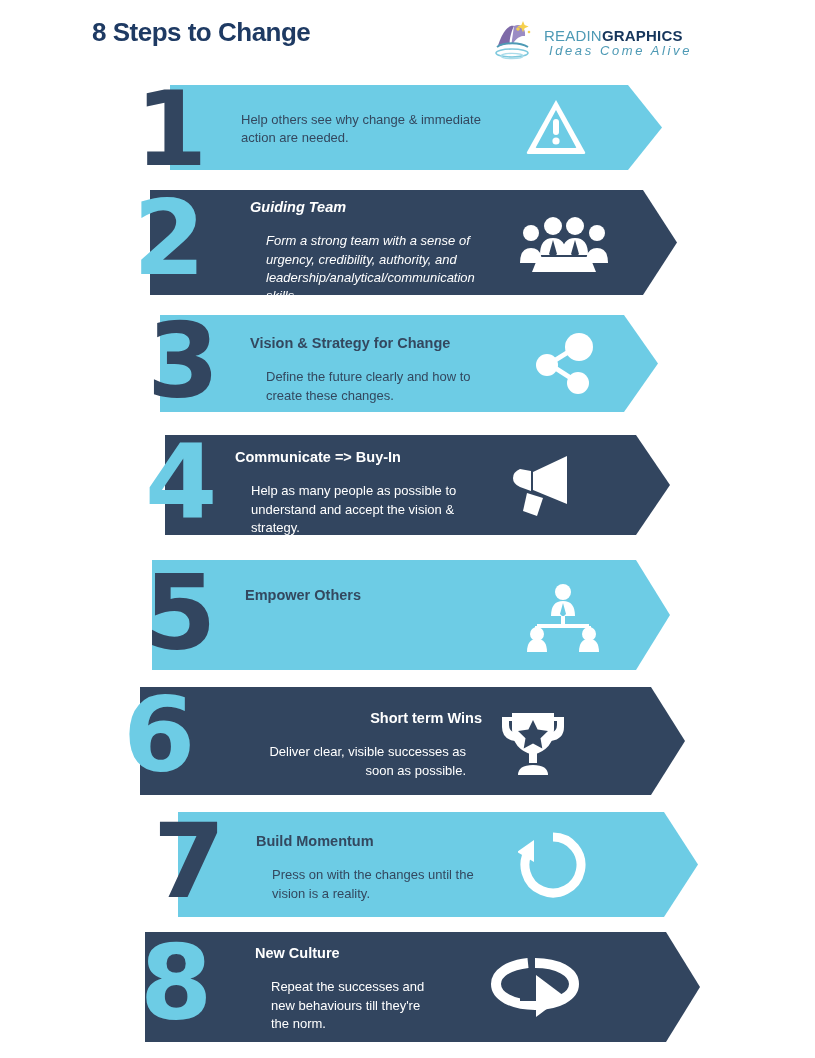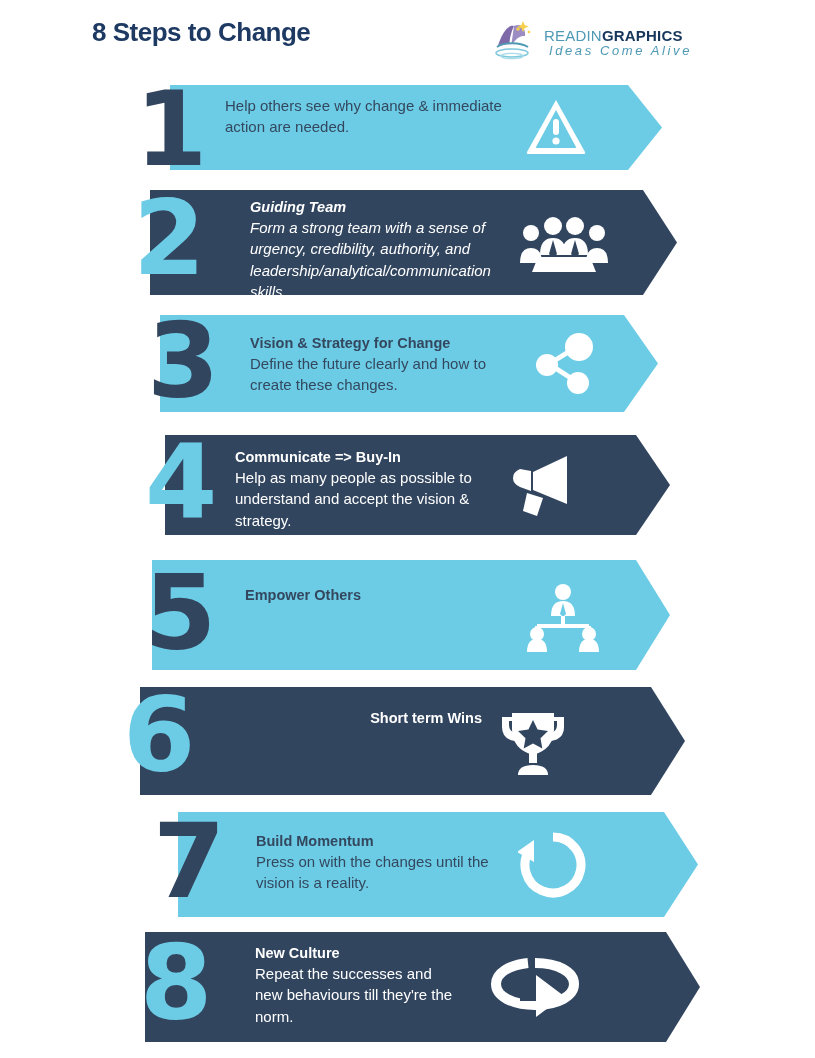--- a/index.html
+++ b/index.html
@@ -97,23 +97,23 @@
     z-index: 4;
   }
   .step-title {
     font-size: 14.5px;
     font-weight: bold;
     line-height: 1.25;
     margin: 0 0 1px 0;
     white-space: nowrap;
   }
   .step-desc {
-    font-size: 15px;
+    font-size: 13px;
     line-height: 1.42;
-    margin: 0;
+    margin: 16px;
   }
   .txt.on-light .step-title,
   .txt.on-light .step-desc { color: #33485f; }
   .txt.on-dark  .step-title,
   .txt.on-dark  .step-desc { color: #ffffff; }
 
   .icon {
     position: absolute;
     z-index: 4;
     display: block;
@@ -244,20 +244,21 @@
         <path d="M55 70 q0 -13 10 -13 q10 0 10 13 Z" fill="#ffffff"></path>
       </svg>
     </span>
   </div>
 
   <div class="step-row" style="left:140px; top:687px; width:545px; height:108px;">
     <div class="banner dark"></div>
     <div class="bignum light" style="left:-17px; top:-4px;">6</div>
     <div class="txt on-dark" style="left:92px; top:22px; width:250px;text-align:right;">
       <p class="step-title">Short term Wins</p>
+      <p class="step-desc">Deliver clear, visible successes as soon as possible.</p>
     </div>
     <span class="icon" style="left:360px; top:22px;">
       <svg viewBox="0 0 66 66" width="66" height="66">
         <path d="M12 4 L54 4 L54 20 q0 20 -21 26 q-21 -6 -21 -26 Z" fill="#ffffff"></path>
         <path d="M12 8 L2 8 L2 18 q0 12 13 14 l0 -8 q-6 -2 -6 -8 L9 12 L12 12 Z" fill="#ffffff"></path>
         <path d="M54 8 L64 8 L64 18 q0 12 -13 14 l0 -8 q6 -2 6 -8 L57 12 L54 12 Z" fill="#ffffff"></path>
         <rect x="29" y="44" width="8" height="10" fill="#ffffff"></rect>
         <path d="M18 66 q0 -10 15 -10 q15 0 15 10 Z" fill="#ffffff"></path>
         <path d="M33 11 l4.6 9.4 10.4 1.5 -7.5 7.3 1.8 10.3 -9.3 -4.9 -9.3 4.9 1.8 -10.3 -7.5 -7.3 10.4 -1.5 Z" fill="#32455f"></path>
       </svg>

